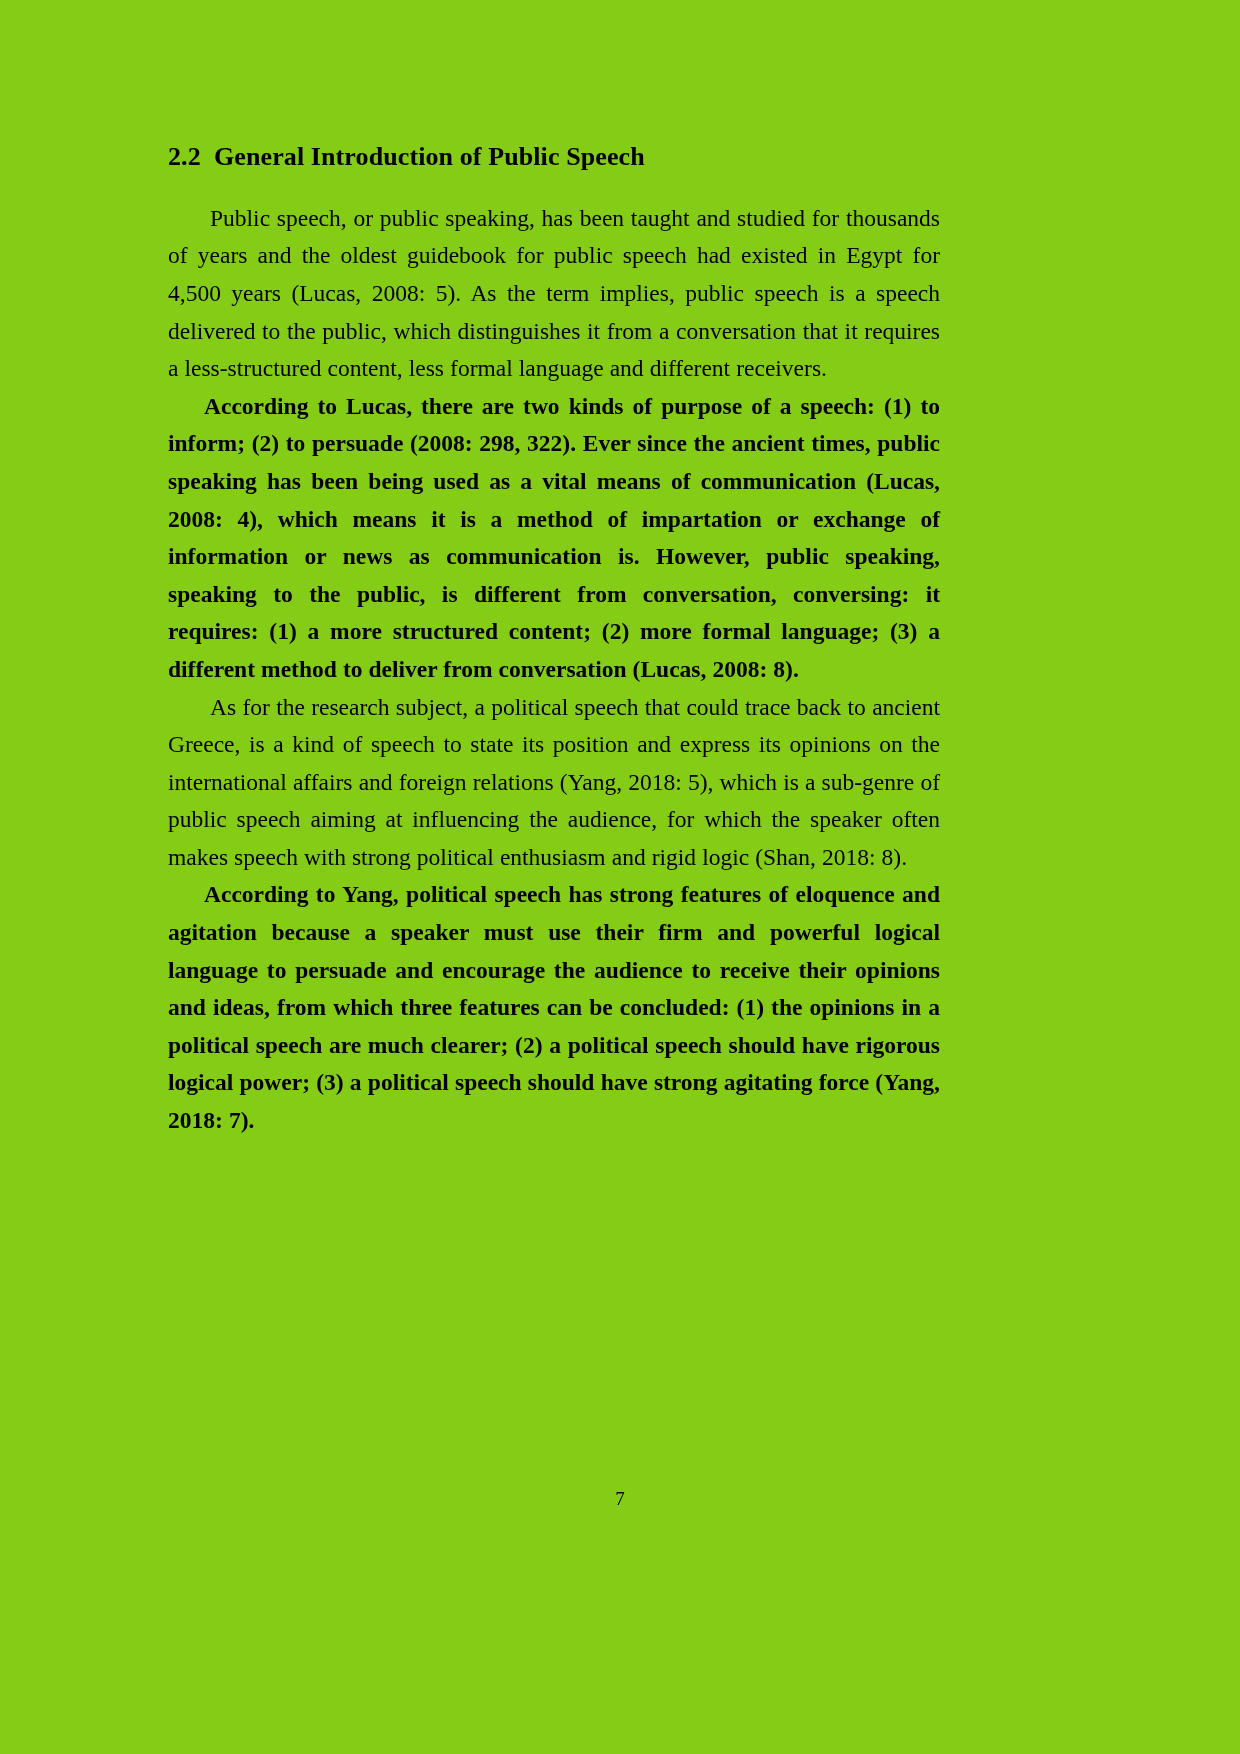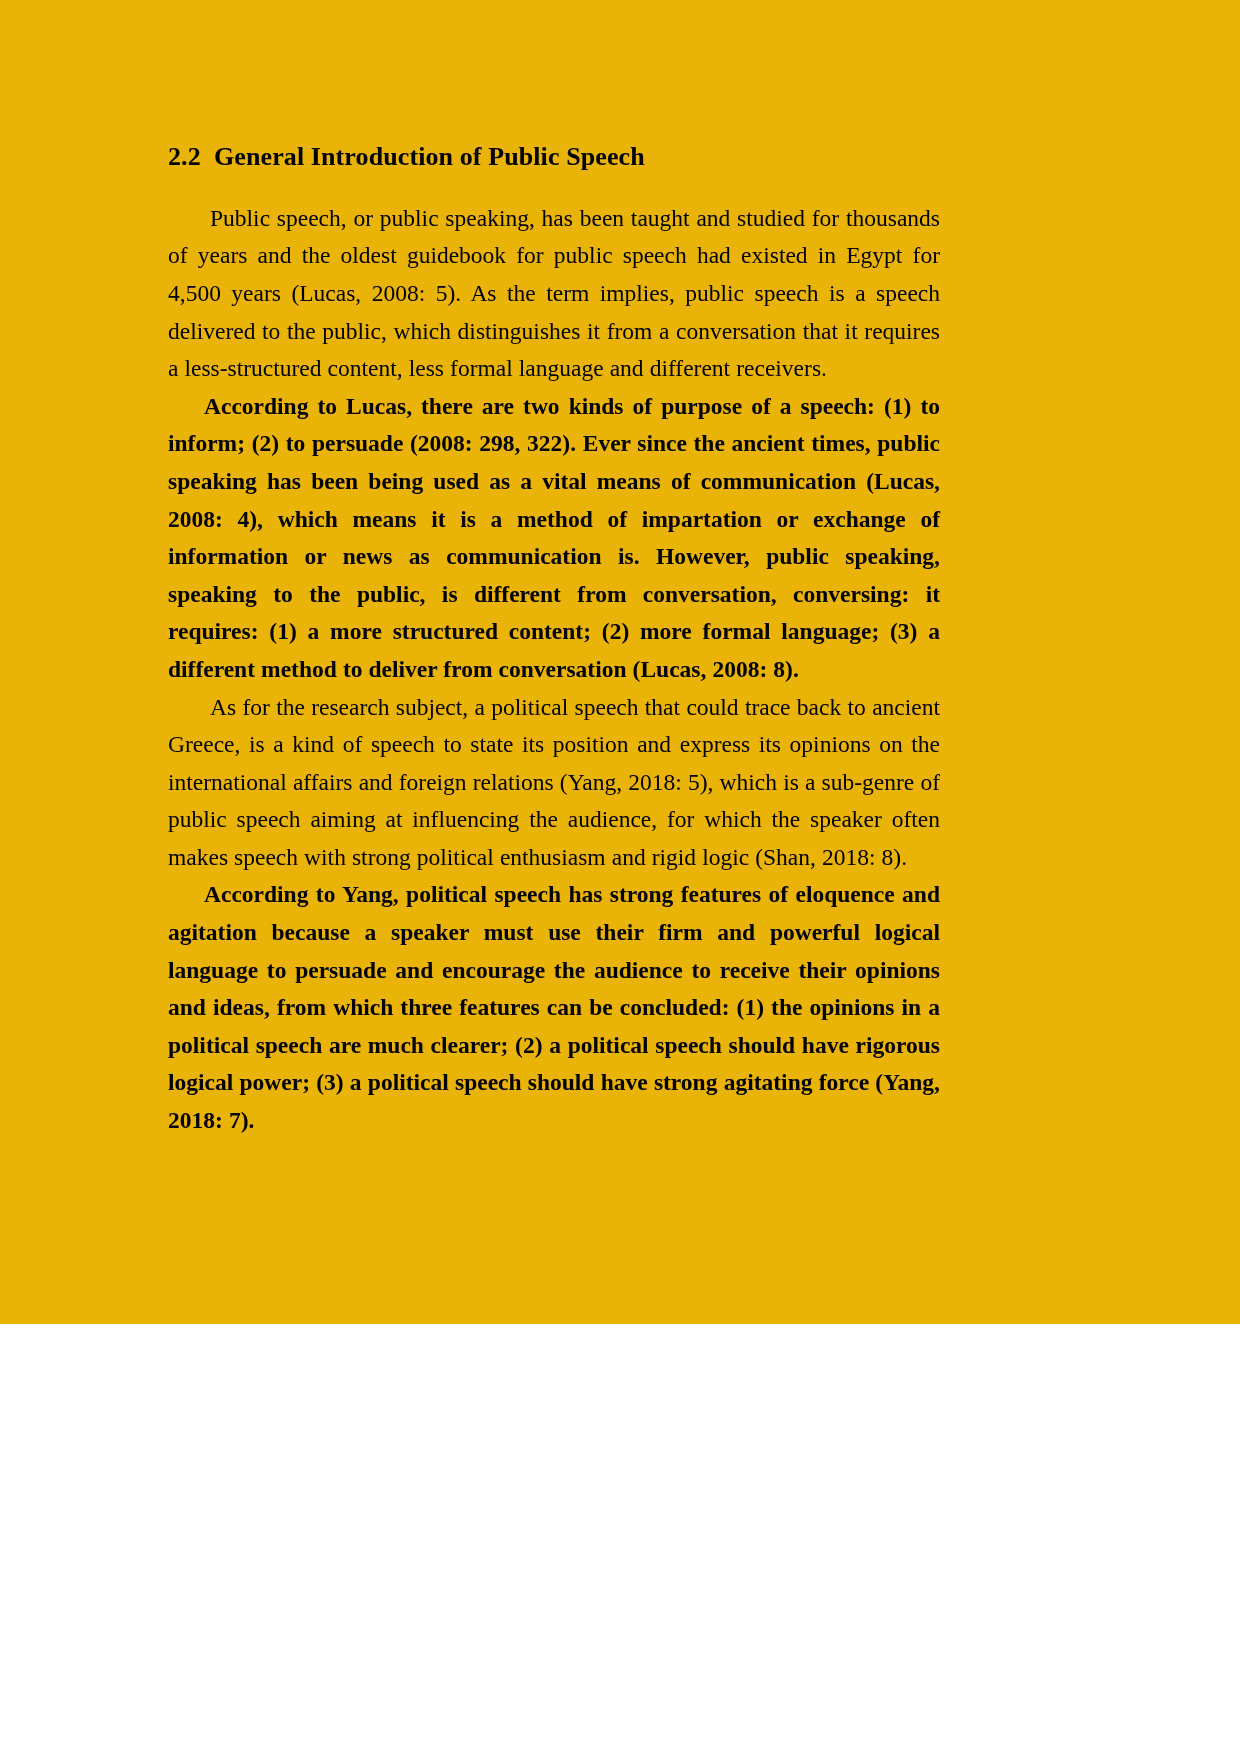--- a/index.html
+++ b/index.html
@@ -3,22 +3,22 @@
 <meta charset="utf-8">
 <style>
   html, body {
     margin: 0;
     padding: 0;
     background: #ffffff;
   }
   .page {
     position: relative;
     width: 1240px;
-    height: 1324px;
-    background: #eab308;
+    height: 1754px;
+    background: #84cc16;
     margin: 0 auto;
     overflow: hidden;
     font-family: "Liberation Serif", "DejaVu Serif", serif;
     color: #000000;
   }
   .content {
     position: absolute;
     left: 168px;
     top: 140px;
     width: 780px;

